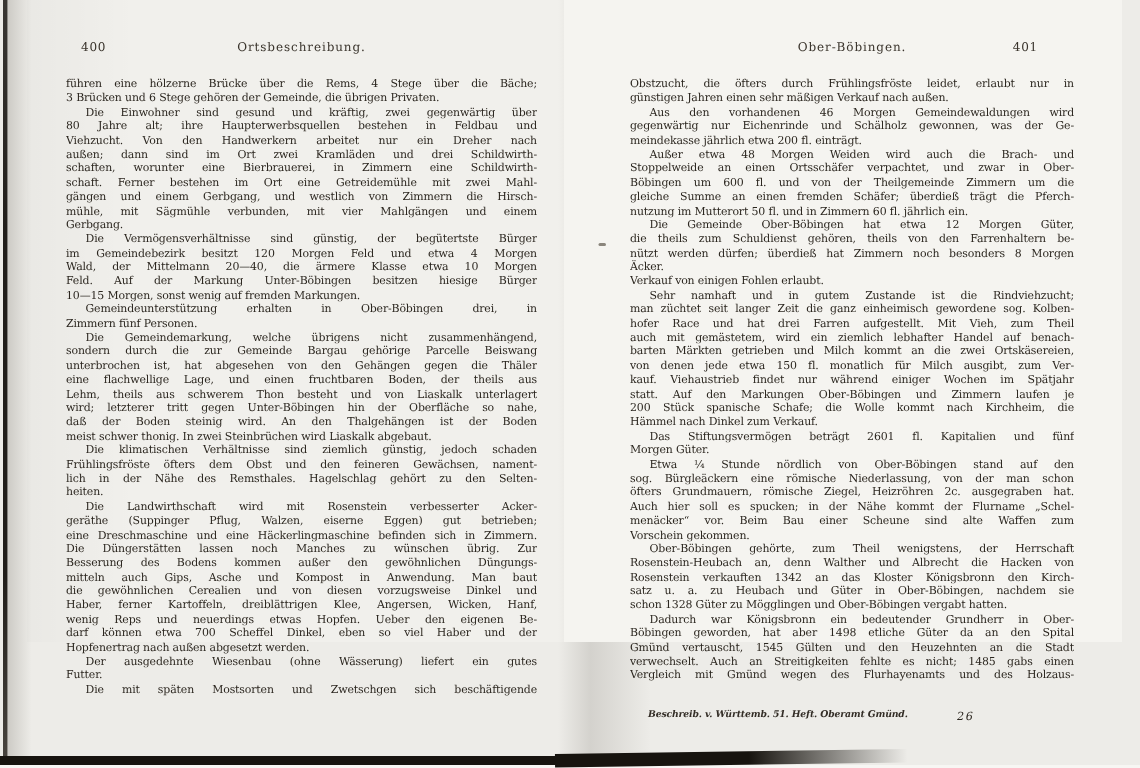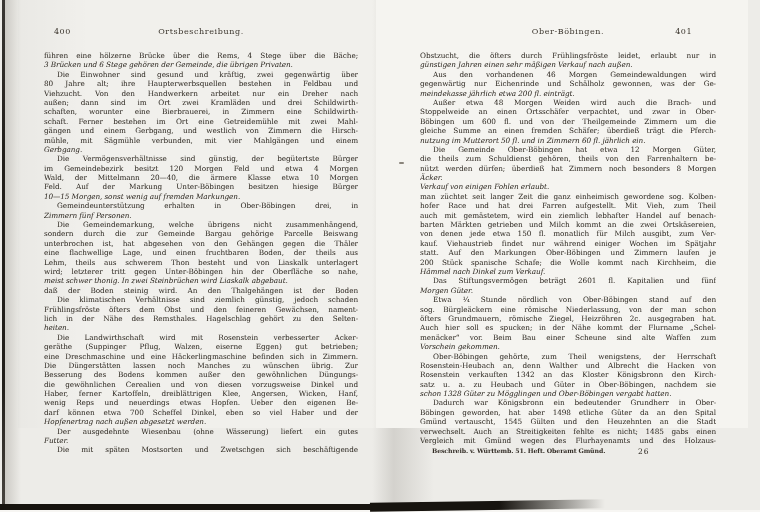--- a/index.html
+++ b/index.html
@@ -30,23 +30,23 @@
   .phead-l{margin-left:26px;width:314px;}
   .phead-r{margin-left:44px;width:296px;}
   .pnum{position:absolute;top:0;letter-spacing:.5px;}
   .pnum-l{left:10px;}
   .pnum-r{right:24px;}
   .ptitle{position:absolute;left:0;right:0;text-align:center;letter-spacing:.6px;}
   .ptext{font-size:7.3px;line-height:9.4px;letter-spacing:-.1px;margin-top:4px;}
   .ptext-l{margin-left:26px;width:314px;}
   .ptext-r{margin-left:44px;width:296px;}
   .tl{height:9.4px;overflow:hidden;text-align:justify;text-align-last:justify;}
-  .tl.end{text-align:left;text-align-last:left;font-style:italic;}
+  .tl.end{text-align:left;text-align-last:left;}
   .tl.ind{text-indent:13px;}
-  .pfoot{position:relative;margin-left:44px;width:296px;height:12px;margin-top:2px;}
+  .pfoot{position:relative;margin-left:44px;width:296px;height:12px;margin-top:18px;font-style:italic;}
   .imprint{position:absolute;left:12px;top:0;font-size:6.2px;font-weight:bold;
     letter-spacing:-.1px;color:#332d26;}
   .sig{position:absolute;left:218px;top:0;font-size:7.5px;letter-spacing:1px;color:#2b261f;}
 </style>
 </head>
 <body>
 
 <div class="scan">
 
   <div class="page page-left">
@@ -72,31 +72,32 @@
         <div class="tl">Feld. Auf der Markung Unter-Böbingen besitzen hiesige Bürger</div>
         <div class="tl end">10—15 Morgen, sonst wenig auf fremden Markungen.</div>
         <div class="tl ind">Gemeindeunterstützung erhalten in Ober-Böbingen drei, in</div>
         <div class="tl end">Zimmern fünf Personen.</div>
         <div class="tl ind">Die Gemeindemarkung, welche übrigens nicht zusammenhängend,</div>
         <div class="tl">sondern durch die zur Gemeinde Bargau gehörige Parcelle Beiswang</div>
         <div class="tl">unterbrochen ist, hat abgesehen von den Gehängen gegen die Thäler</div>
         <div class="tl">eine flachwellige Lage, und einen fruchtbaren Boden, der theils aus</div>
         <div class="tl">Lehm, theils aus schwerem Thon besteht und von Liaskalk unterlagert</div>
         <div class="tl">wird; letzterer tritt gegen Unter-Böbingen hin der Oberfläche so nahe,</div>
+        <div class="tl">daß der Boden steinig wird. An den Thalgehängen ist der Boden</div>
         <div class="tl end">meist schwer thonig. In zwei Steinbrüchen wird Liaskalk abgebaut.</div>
-        <div class="tl">daß der Boden steinig wird. An den Thalgehängen ist der Boden</div>
         <div class="tl ind">Die klimatischen Verhältnisse sind ziemlich günstig, jedoch schaden</div>
         <div class="tl">Frühlingsfröste öfters dem Obst und den feineren Gewächsen, nament-</div>
         <div class="tl">lich in der Nähe des Remsthales. Hagelschlag gehört zu den Selten-</div>
         <div class="tl end">heiten.</div>
         <div class="tl ind">Die Landwirthschaft wird mit Rosenstein verbesserter Acker-</div>
         <div class="tl">geräthe (Suppinger Pflug, Walzen, eiserne Eggen) gut betrieben;</div>
         <div class="tl">eine Dreschmaschine und eine Häckerlingmaschine befinden sich in Zimmern.</div>
         <div class="tl">Die Düngerstätten lassen noch Manches zu wünschen übrig. Zur</div>
         <div class="tl">Besserung des Bodens kommen außer den gewöhnlichen Düngungs-</div>
+        <div class="tl">mitteln auch Gips, Asche und Kompost in Anwendung. Man baut</div>
         <div class="tl">die gewöhnlichen Cerealien und von diesen vorzugsweise Dinkel und</div>
         <div class="tl">Haber, ferner Kartoffeln, dreiblättrigen Klee, Angersen, Wicken, Hanf,</div>
         <div class="tl">wenig Reps und neuerdings etwas Hopfen. Ueber den eigenen Be-</div>
         <div class="tl">darf können etwa 700 Scheffel Dinkel, eben so viel Haber und der</div>
         <div class="tl end">Hopfenertrag nach außen abgesetzt werden.</div>
         <div class="tl ind">Der ausgedehnte Wiesenbau (ohne Wässerung) liefert ein gutes</div>
         <div class="tl end">Futter.</div>
         <div class="tl ind">Die mit späten Mostsorten und Zwetschgen sich beschäftigende</div>
       </div>
   </div>
@@ -117,20 +118,21 @@
         <div class="tl ind">Außer etwa 48 Morgen Weiden wird auch die Brach- und</div>
         <div class="tl">Stoppelweide an einen Ortsschäfer verpachtet, und zwar in Ober-</div>
         <div class="tl">Böbingen um 600 fl. und von der Theilgemeinde Zimmern um die</div>
         <div class="tl">gleiche Summe an einen fremden Schäfer; überdieß trägt die Pferch-</div>
         <div class="tl end">nutzung im Mutterort 50 fl. und in Zimmern 60 fl. jährlich ein.</div>
         <div class="tl ind">Die Gemeinde Ober-Böbingen hat etwa 12 Morgen Güter,</div>
         <div class="tl">die theils zum Schuldienst gehören, theils von den Farrenhaltern be-</div>
         <div class="tl">nützt werden dürfen; überdieß hat Zimmern noch besonders 8 Morgen</div>
         <div class="tl end">Äcker.</div>
         <div class="tl end">Verkauf von einigen Fohlen erlaubt.</div>
+        <div class="tl ind">Sehr namhaft und in gutem Zustande ist die Rindviehzucht;</div>
         <div class="tl">man züchtet seit langer Zeit die ganz einheimisch gewordene sog. Kolben-</div>
         <div class="tl">hofer Race und hat drei Farren aufgestellt. Mit Vieh, zum Theil</div>
         <div class="tl">auch mit gemästetem, wird ein ziemlich lebhafter Handel auf benach-</div>
         <div class="tl">barten Märkten getrieben und Milch kommt an die zwei Ortskäsereien,</div>
         <div class="tl">von denen jede etwa 150 fl. monatlich für Milch ausgibt, zum Ver-</div>
         <div class="tl">kauf. Viehaustrieb findet nur während einiger Wochen im Spätjahr</div>
         <div class="tl">statt. Auf den Markungen Ober-Böbingen und Zimmern laufen je</div>
         <div class="tl">200 Stück spanische Schafe; die Wolle kommt nach Kirchheim, die</div>
         <div class="tl end">Hämmel nach Dinkel zum Verkauf.</div>
         <div class="tl ind">Das Stiftungsvermögen beträgt 2601 fl. Kapitalien und fünf</div>

